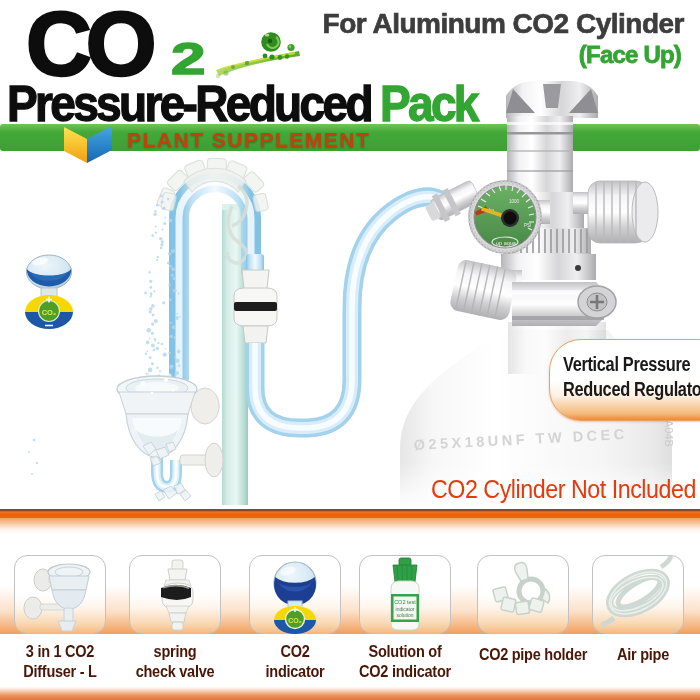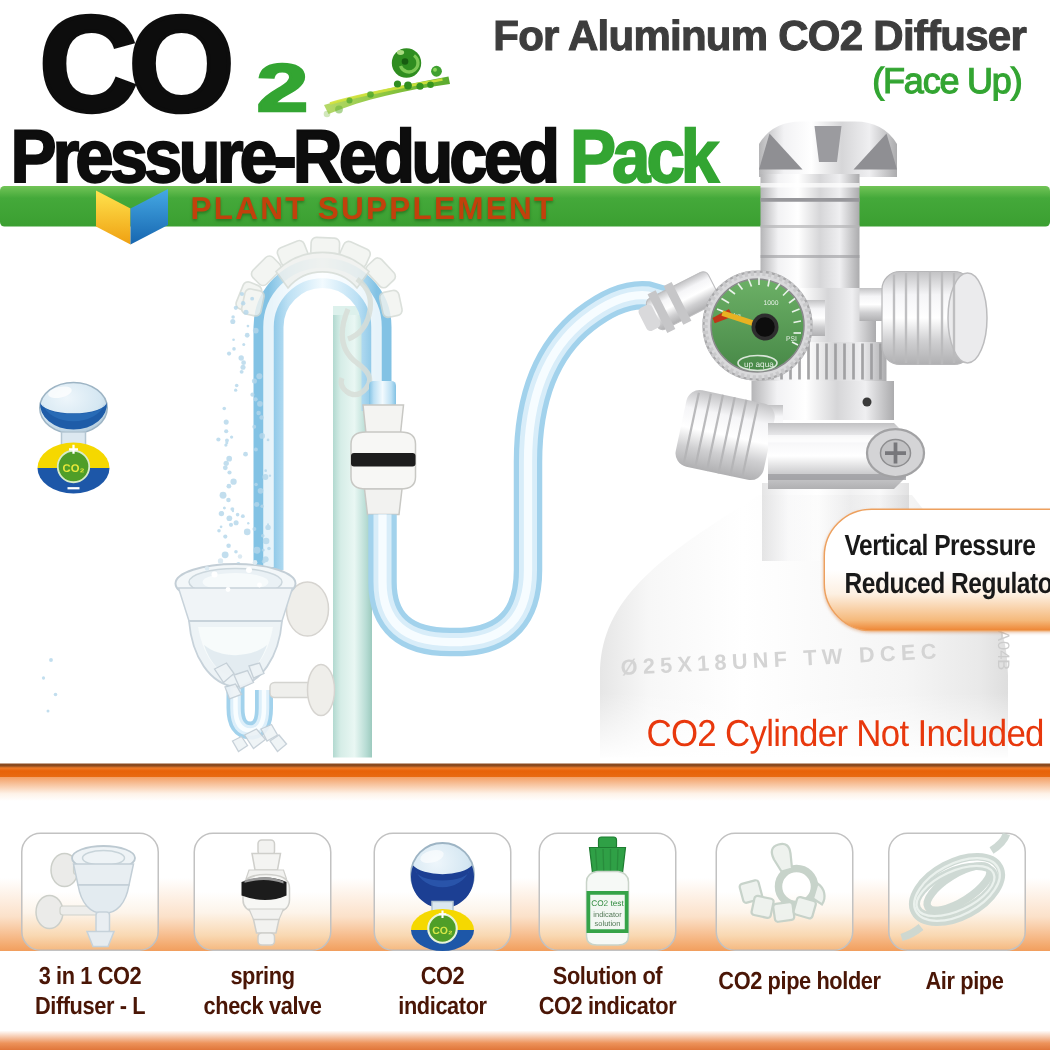--- a/index.html
+++ b/index.html
@@ -1,21 +1,21 @@
 <!DOCTYPE html>
 <html><head>
 <meta charset="utf-8">
 <style>
   html,body{margin:0;padding:0;}
   body{width:700px;height:700px;background:#fff;font-family:"Liberation Sans",sans-serif;overflow:hidden;position:relative;}
   .abs{position:absolute;}
   #co{z-index:6;left:26px;top:-8px;font-size:91px;font-weight:bold;color:#0d0d0d;letter-spacing:-6px;-webkit-text-stroke:2.6px #0d0d0d;}
   #co2n{z-index:6;left:171px;top:33px;font-size:45px;font-weight:bold;color:#33a532;transform:scaleX(1.38);transform-origin:0 0;-webkit-text-stroke:1.5px #33a532;}
   #foralu{z-index:6;right:16px;top:8px;font-size:28px;font-weight:bold;color:#3d3d3d;letter-spacing:-0.5px;-webkit-text-stroke:0.7px #3d3d3d;}
-  #faceup{z-index:6;right:19px;top:41px;font-size:24px;font-weight:normal;color:#33a532;letter-spacing:-0.8px;-webkit-text-stroke:0.8px #33a532;}
+  #faceup{z-index:6;right:19px;top:41px;font-size:24px;font-weight:bold;color:#33a532;letter-spacing:-0.8px;-webkit-text-stroke:0.8px #33a532;}
   #pr{z-index:6;left:7px;top:75px;font-size:50px;font-weight:bold;color:#0d0d0d;letter-spacing:-2.9px;transform:scaleX(0.92);transform-origin:0 0;white-space:nowrap;-webkit-text-stroke:1.3px #0d0d0d;}
   #pr .grn{color:#33a532;margin-left:10px;-webkit-text-stroke:1.3px #33a532;}
   #greenbar{left:0px;top:124px;width:700px;height:27px;border-radius:3px;z-index:1;background:linear-gradient(#72c457,#44a93a 30%,#3b9f31);}
   #plantsup{left:127px;top:128px;z-index:2;font-size:21px;font-weight:bold;color:#c2410c;letter-spacing:1.5px;text-shadow:0 1px 2px #2a7a22;}
   #vbox{z-index:8;left:549px;top:339px;width:182px;height:82px;border-radius:32px;border:1.5px solid #eda05e;box-sizing:border-box;
     background:linear-gradient(#ffffff 50%,#fdf0e2 70%,#f5b97b 92%,#ee8838);
     box-shadow:0 1px 2px rgba(200,100,30,.35);}
   #vbox .t{position:absolute;left:13px;top:12px;font-size:19.5px;font-weight:bold;color:#191919;line-height:24.5px;letter-spacing:-0.4px;transform:scaleX(.84);transform-origin:0 0;white-space:nowrap;}
   #redtxt{z-index:8;right:4px;top:475px;font-size:25px;color:#e8380d;letter-spacing:-0.5px;transform:scaleX(0.93);transform-origin:100% 0;white-space:nowrap;}
   #div1{z-index:8;left:0;top:509px;width:700px;height:9px;background:linear-gradient(#8a4a20 0 1.5px,#ee7a28 3px,#e86208 55%,#e86a12);}
@@ -413,21 +413,21 @@
     <path d="M25,312 a24,17 0 0 0 48,0 Z" fill="#1d57a8"></path>
     <circle cx="49" cy="311" r="10.5" fill="#4f9e28" stroke="#d8ecc8" stroke-width="1.2"></circle>
     <text x="49" y="314.5" font-size="7.5" font-weight="bold" fill="#e8e83a" text-anchor="middle">CO₂</text>
     <path d="M46,299.5 h6 M49,296.5 v6" stroke="#ffffff" stroke-width="1.5"></path>
     <path d="M45,325.5 h8" stroke="#ffffff" stroke-width="1.5"></path>
   </g>
 </svg>
 
 <div class="abs" id="co">CO</div>
 <div class="abs" id="co2n">2</div>
-<div class="abs" id="foralu">For Aluminum CO2 Diffuser</div>
+<div class="abs" id="foralu">For Aluminum CO2 Cylinder</div>
 <div class="abs" id="faceup">(Face Up)</div>
 <div class="abs" id="pr">Pressure-Reduced<span class="grn">Pack</span></div>
 <div class="abs" id="greenbar"></div>
 <div class="abs" id="plantsup">PLANT SUPPLEMENT</div>
 
 <div class="abs" id="vbox">
     <div class="t">Vertical Pressure<br>Reduced Regulator</div>
   </div>
 <div class="abs" id="redtxt">CO2 Cylinder Not Included</div>
 <div class="abs" id="div1"></div>

